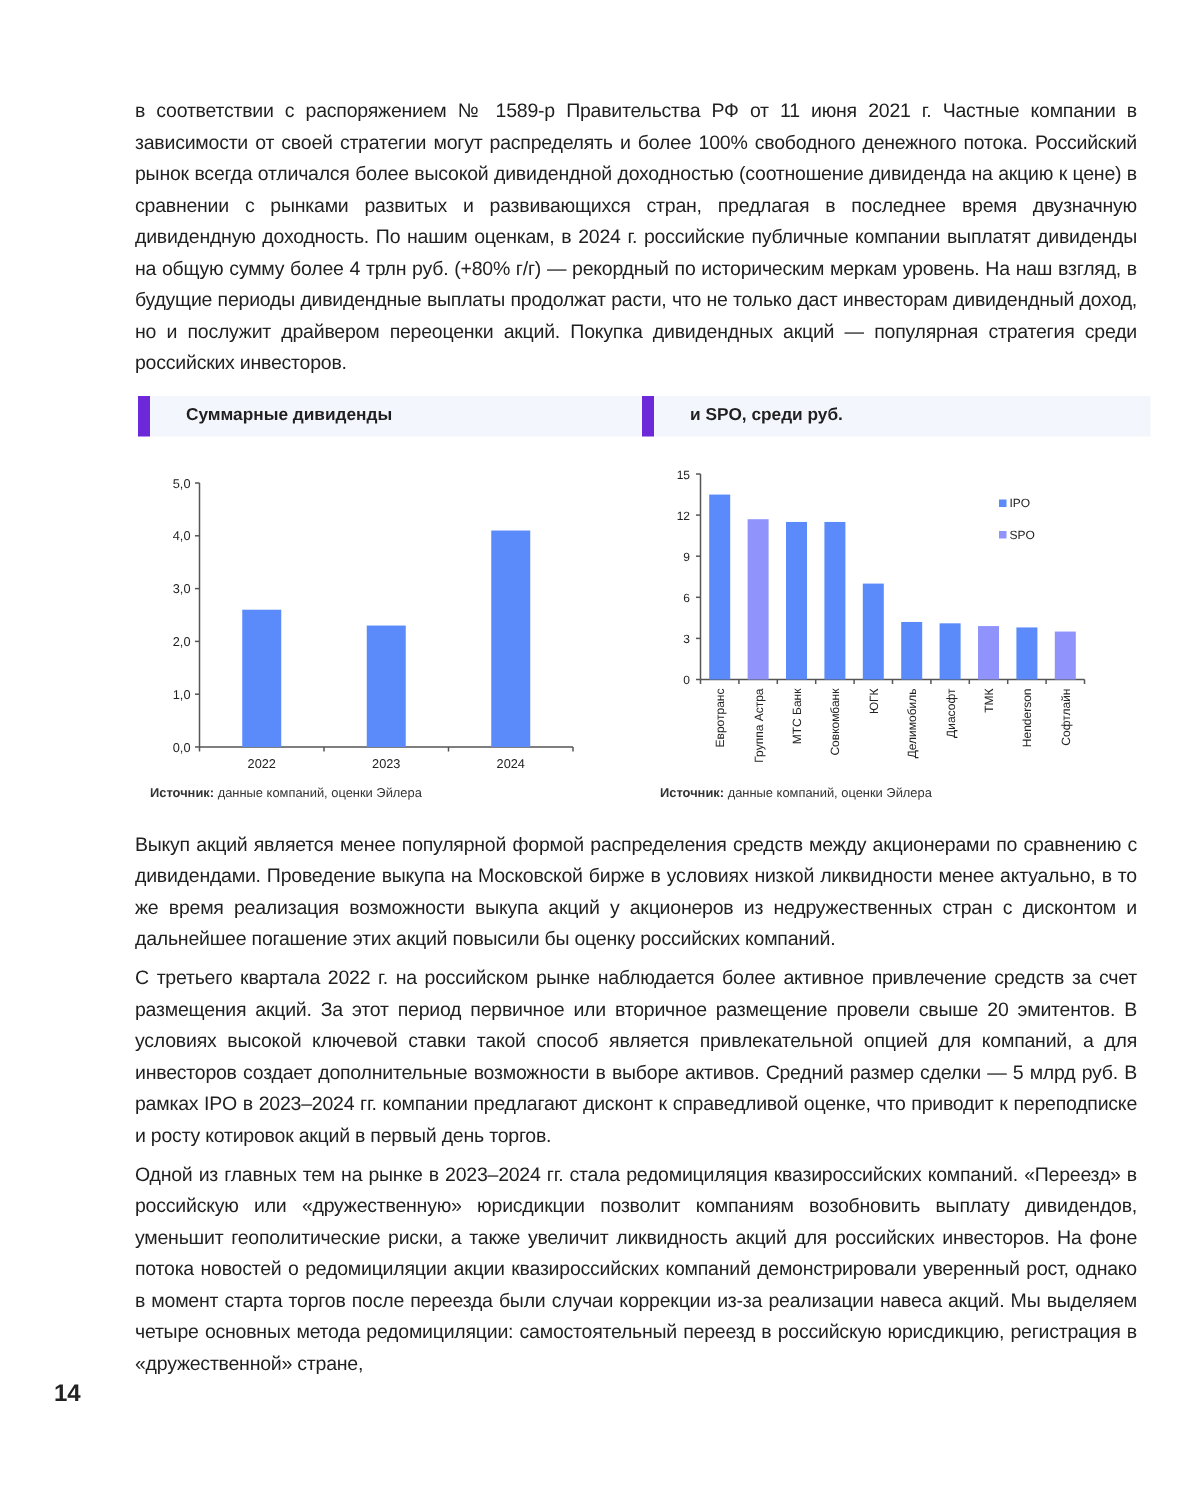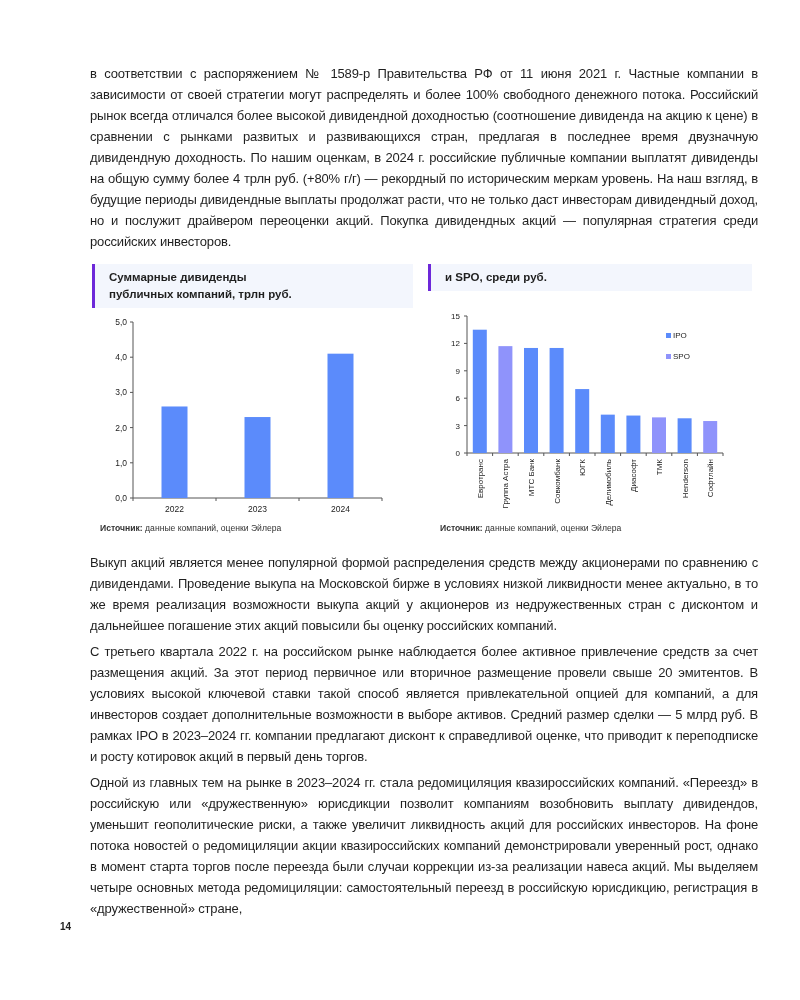--- a/index.html
+++ b/index.html
@@ -5,41 +5,40 @@
   html, body { margin: 0; padding: 0; background: #ffffff; }
   body { width: 800px; height: 1000px; position: relative; overflow: hidden;
          font-family: "Liberation Sans", sans-serif; color: #1f1f1f; }
   .para { font-size: 13px; line-height: 21px; text-align: justify; margin: 0; letter-spacing: -0.15px; }
   .para b { font-weight: normal; }
   .p1 { position: absolute; left: 90px; top: 63px; width: 668px; }
   .p2 { position: absolute; left: 90px; top: 552px; width: 668px; }
   .p3 { position: absolute; left: 90px; top: 641px; width: 668px; }
   .p4 { position: absolute; left: 90px; top: 772px; width: 668px; }
 
-  .chart-title { position: absolute; background: #f3f6fd; border-left: 3px solid #6d28d9;
-                 font-weight: bold; font-size: 11.5px; line-height: 17px; padding: 5px 0 5px 14px; color: #1f1f1f; }
+  .chart-title { position: absolute; background: #f3f6fd; border-left: 8px solid #6d28d9;
+                 font-weight: bold; font-size: 11.5px; line-height: 17px; padding: 5px 0 5px 24px; color: #1f1f1f; }
   .ct1 { left: 92px; top: 264px; width: 304px; }
   .ct2 { left: 428px; top: 264px; width: 307px; }
 
   .source { position: absolute; font-size: 8.6px; color: #333; }
   .source b { font-weight: bold; text-align: center; }
   .src1 { left: 100px; top: 523px; }
   .src2 { left: 440px; top: 523px; }
 
   svg text { font-family: "Liberation Sans", sans-serif; }
-  .page-num { position: absolute; left: 60px; top: 921px; font-size: 10px; font-weight: bold; color: #222; }
+  .page-num { position: absolute; left: 36px; top: 921px; font-size: 16px; font-weight: bold; color: #222; }
 </style>
 </head>
 <body>
 
 <p class="para p1"><b></b><span>в соответствии с распоряжением № 1589-р Правительства РФ от 11 июня 2021 г. Частные компании в зависимости от своей стратегии могут распределять и более 100% свободного денежного потока. Российский рынок всегда отличался более высокой дивидендной доходностью (соотношение дивиденда на акцию к цене) в сравнении с рынками развитых и развивающихся стран, предлагая в последнее время двузначную дивидендную доходность. По нашим оценкам, в 2024 г. российские публичные компании выплатят дивиденды на общую сумму более 4 трлн руб. (+80% г/г) — рекордный по историческим меркам уровень. На наш взгляд, в будущие периоды дивидендные выплаты продолжат расти, что не только даст инвесторам дивидендный доход, но и послужит драйвером переоценки акций. Покупка дивидендных акций — популярная стратегия среди российских инвесторов.</span></p>
 
 <div class="chart-title ct1">
   <div>Суммарные дивиденды</div>
-  <div>публичных компаний, трлн руб.</div>
 </div>
 <div class="chart-title ct2">
   <div>и SPO, среди руб.</div>
 </div>
 
 <svg id="chart1" width="320" height="220" style="position:absolute;left:90px;top:310px;">
     <line x1="43" y1="12" x2="43" y2="188" stroke="#555" stroke-width="1"></line>
     <line x1="43" y1="188" x2="292" y2="188" stroke="#555" stroke-width="1"></line>
     <line x1="40" y1="188" x2="43" y2="188" stroke="#555"></line>
     <text x="37" y="191" font-size="8.5" text-anchor="end" fill="#222">0,0</text>

